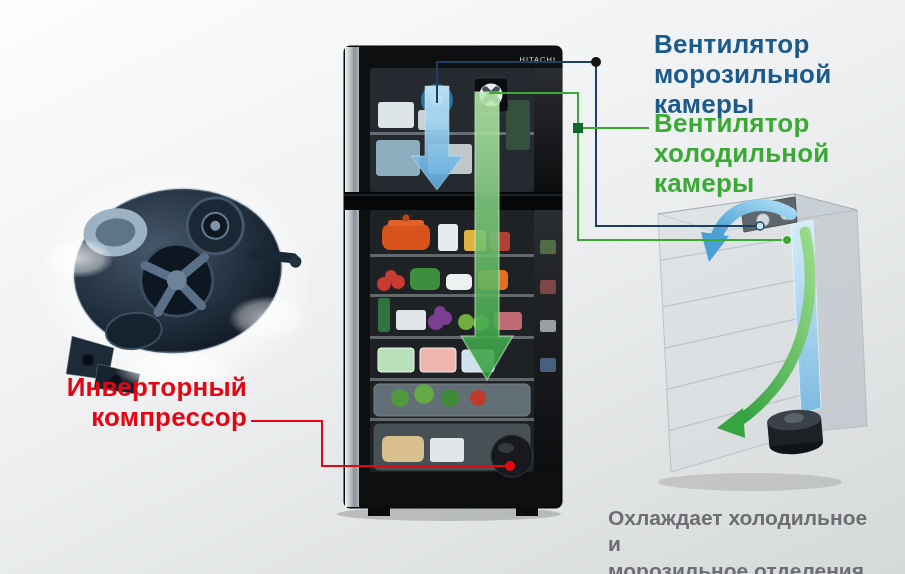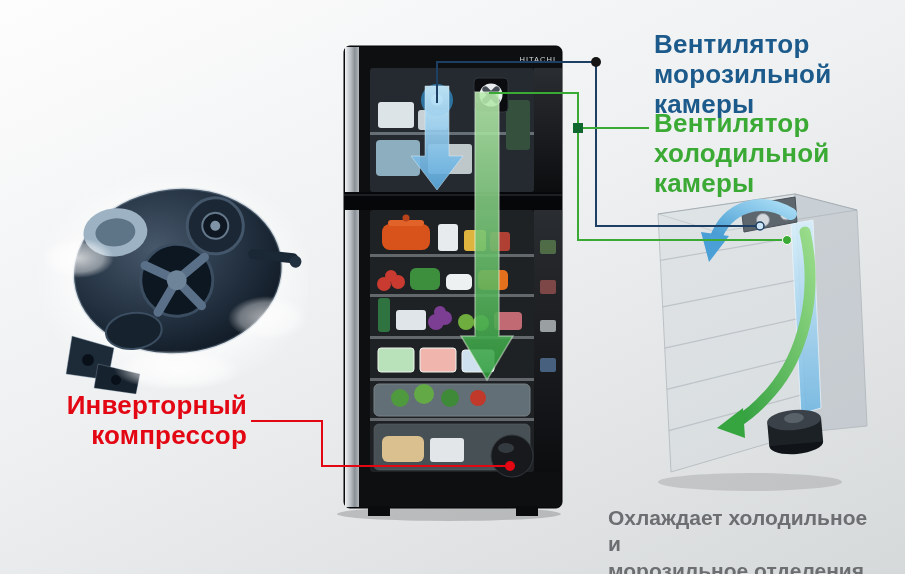--- a/index.html
+++ b/index.html
@@ -251,19 +251,19 @@
   </svg>
 
   <div class="abs label lbl-freezer" style="left:654px;top:30px">Вентилятор
 морозильной
 камеры</div>
 
   <div class="abs label lbl-fridge" style="left:654px;top:109px">Вентилятор
 холодильной
 камеры</div>
 
-  <div class="abs label lbl-comp" style="left:55px;top:391px;width:192px">Инверторный
+  <div class="abs label lbl-comp" style="left:55px;top:373px;width:192px">Инверторный
 компрессор</div>
 
   <div class="abs caption" style="left:608px;top:505px;width:270px">Охлаждает холодильное и
 морозильное отделения</div>
 
 </div>
 
 </body></html>

